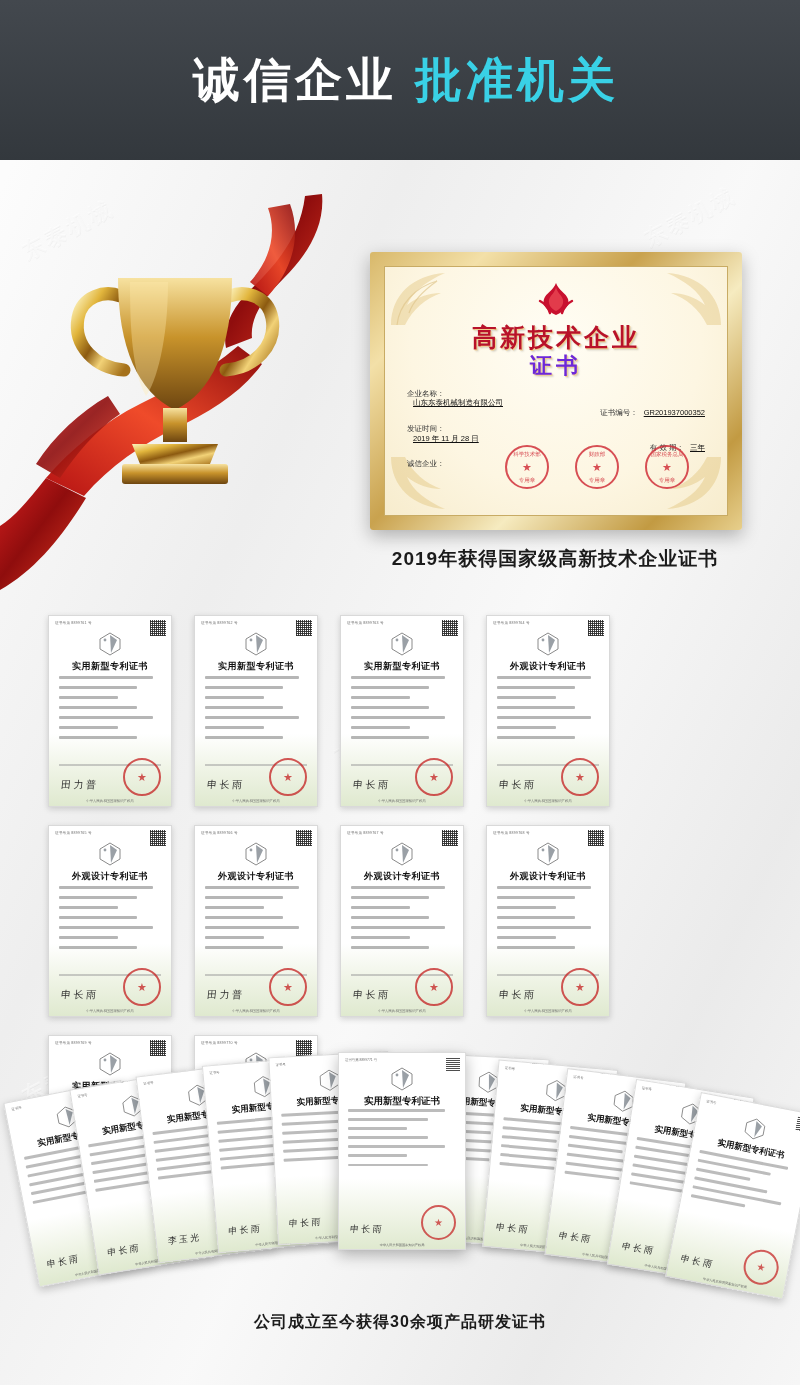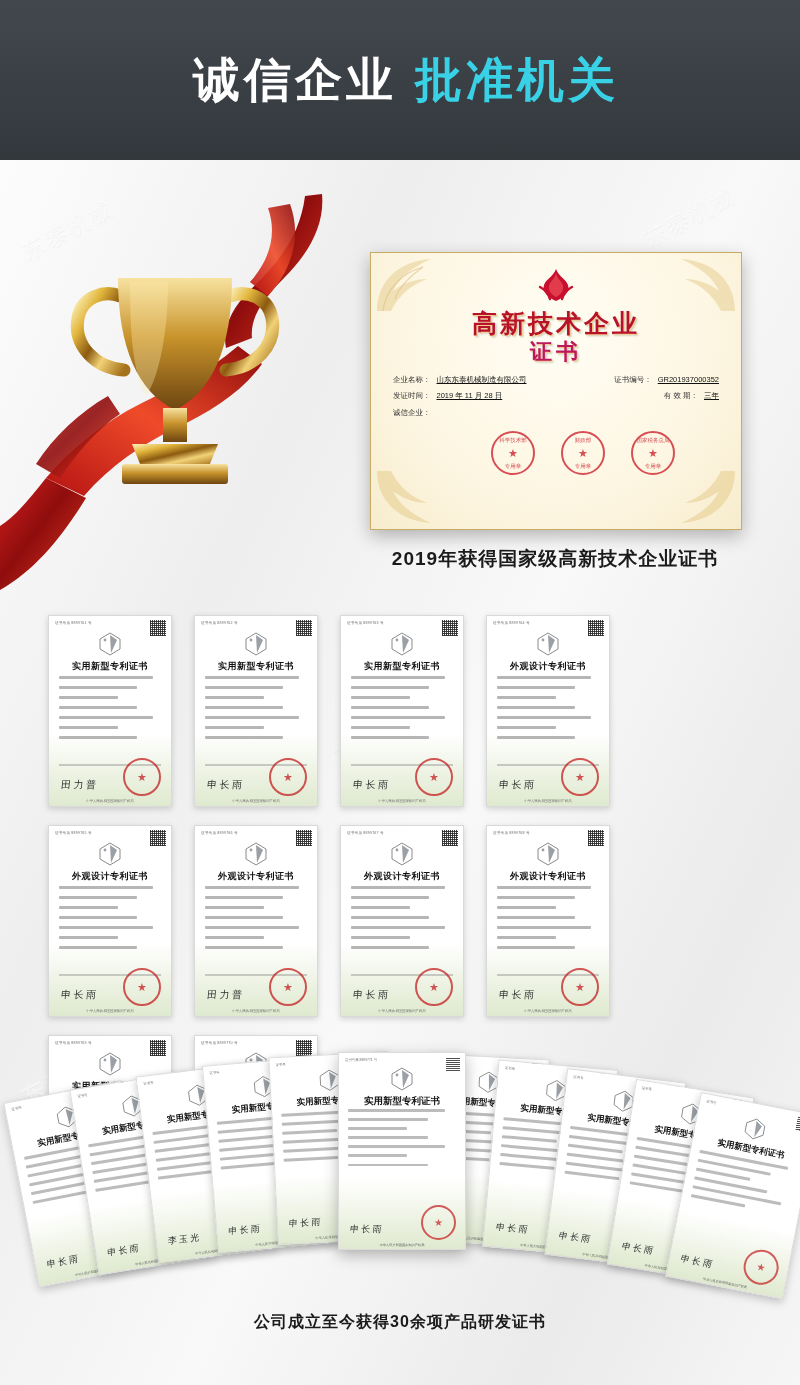--- a/index.html
+++ b/index.html
@@ -86,20 +86,21 @@
     width: 370px; height: 420px;
   }
   .ribbon-svg, .trophy-svg { position: absolute; left: 0; top: 0; }
 
   
   .frame {
     position: absolute;
     left: 370px; top: 92px;
     width: 372px; height: 278px;
     border-radius: 3px;
+    padding: 14px;
     box-sizing: border-box;
     background: linear-gradient(135deg,#d8b86a 0%, #f3e0a8 18%, #c9a24e 42%, #f6ebc0 62%, #c29a42 85%, #e7cf8c 100%);
     box-shadow: 0 6px 18px rgba(0,0,0,0.28);
   }
   .frame-inner {
     width: 100%; height: 100%;
     background: #fdfaf0;
     border: 1px solid #c8ab64;
     box-sizing: border-box;
     position: relative;
@@ -132,36 +133,37 @@
     color: #b8122a;
     font-size: 25px;
     font-weight: bold;
     letter-spacing: 3px;
     text-shadow: 1px 1px 0 #f2cf8e, 2px 2px 2px rgba(0,0,0,.18);
   }
   .cert-title2 {
     position: absolute;
     left: 0; right: 0; top: 84px;
     text-align: center;
-    color: #be185d;
+    color: #6d28d9;
     font-size: 22px;
     font-weight: bold;
     letter-spacing: 4px;
     text-shadow: 1px 1px 0 #f2cf8e, 2px 2px 2px rgba(0,0,0,.18);
   }
   .cert-fields {
     position: absolute;
     left: 22px; right: 22px; top: 122px;
     font-size: 7.5px;
     color: #2b2b2b;
     line-height: 1.25;
   }
   .cert-row {
     display: flex;
     margin-bottom: 7px;
+    flex-direction: column;
   }
   .cert-row .lab { color:#333; white-space: nowrap; }
   .cert-row .val { color:#111; margin-left: 6px; text-decoration: underline; }
   .cert-row .right { margin-left: auto; display:flex; }
   .stamps {
     position: absolute;
     left: 120px; top: 178px;
     display: flex;
     gap: 26px;
   }

